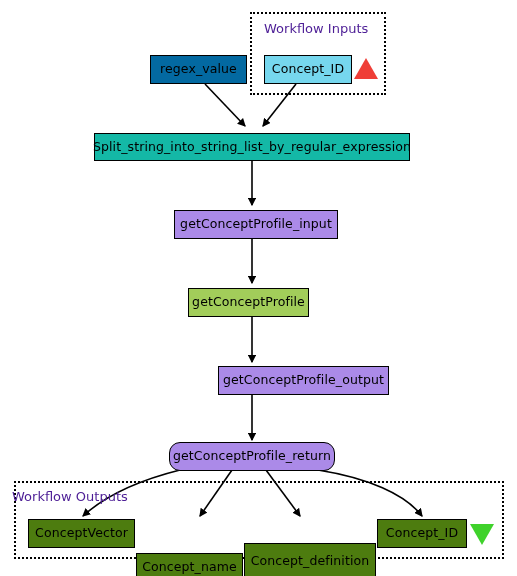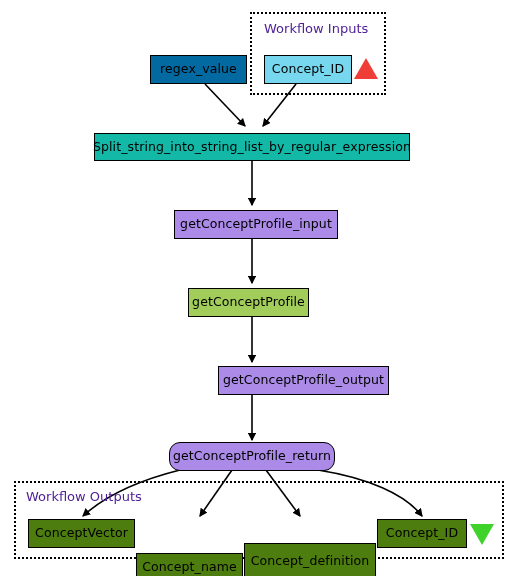--- a/index.html
+++ b/index.html
@@ -136,21 +136,21 @@
 
   <div class="node node-proc-violet" style="left:180px; top:366px; width:171px; height:29px;margin-left:38px;">
     <span>getConceptProfile_output</span>
   </div>
 
   <div class="node node-proc-violet" style="left:169px; top:442px; width:166px; height:29px;border-radius:11px;">
     <span>getConceptProfile_return</span>
   </div>
 
   <div class="cluster" style="left:14px; top:481px; width:490px; height:78px;"></div>
-  <div class="cluster-label" style="left:26px; top:490px;">Workflow Outputs</div>
+  <div class="cluster-label" style="left:12px; top:490px;">Workflow Outputs</div>
 
   <div class="node node-output-blue" style="left:28px; top:519px; width:107px; height:29px;">
     <span>ConceptVector</span>
   </div>
   <div class="node node-output-blue" style="left:136px; top:519px; width:107px; height:29px;margin-top:34px;">
     <span>Concept_name</span>
   </div>
   <div class="node node-output-blue" style="left:244px; top:503px; width:132px; height:36px;margin-top:40px;">
     <span>Concept_definition</span>
   </div>

